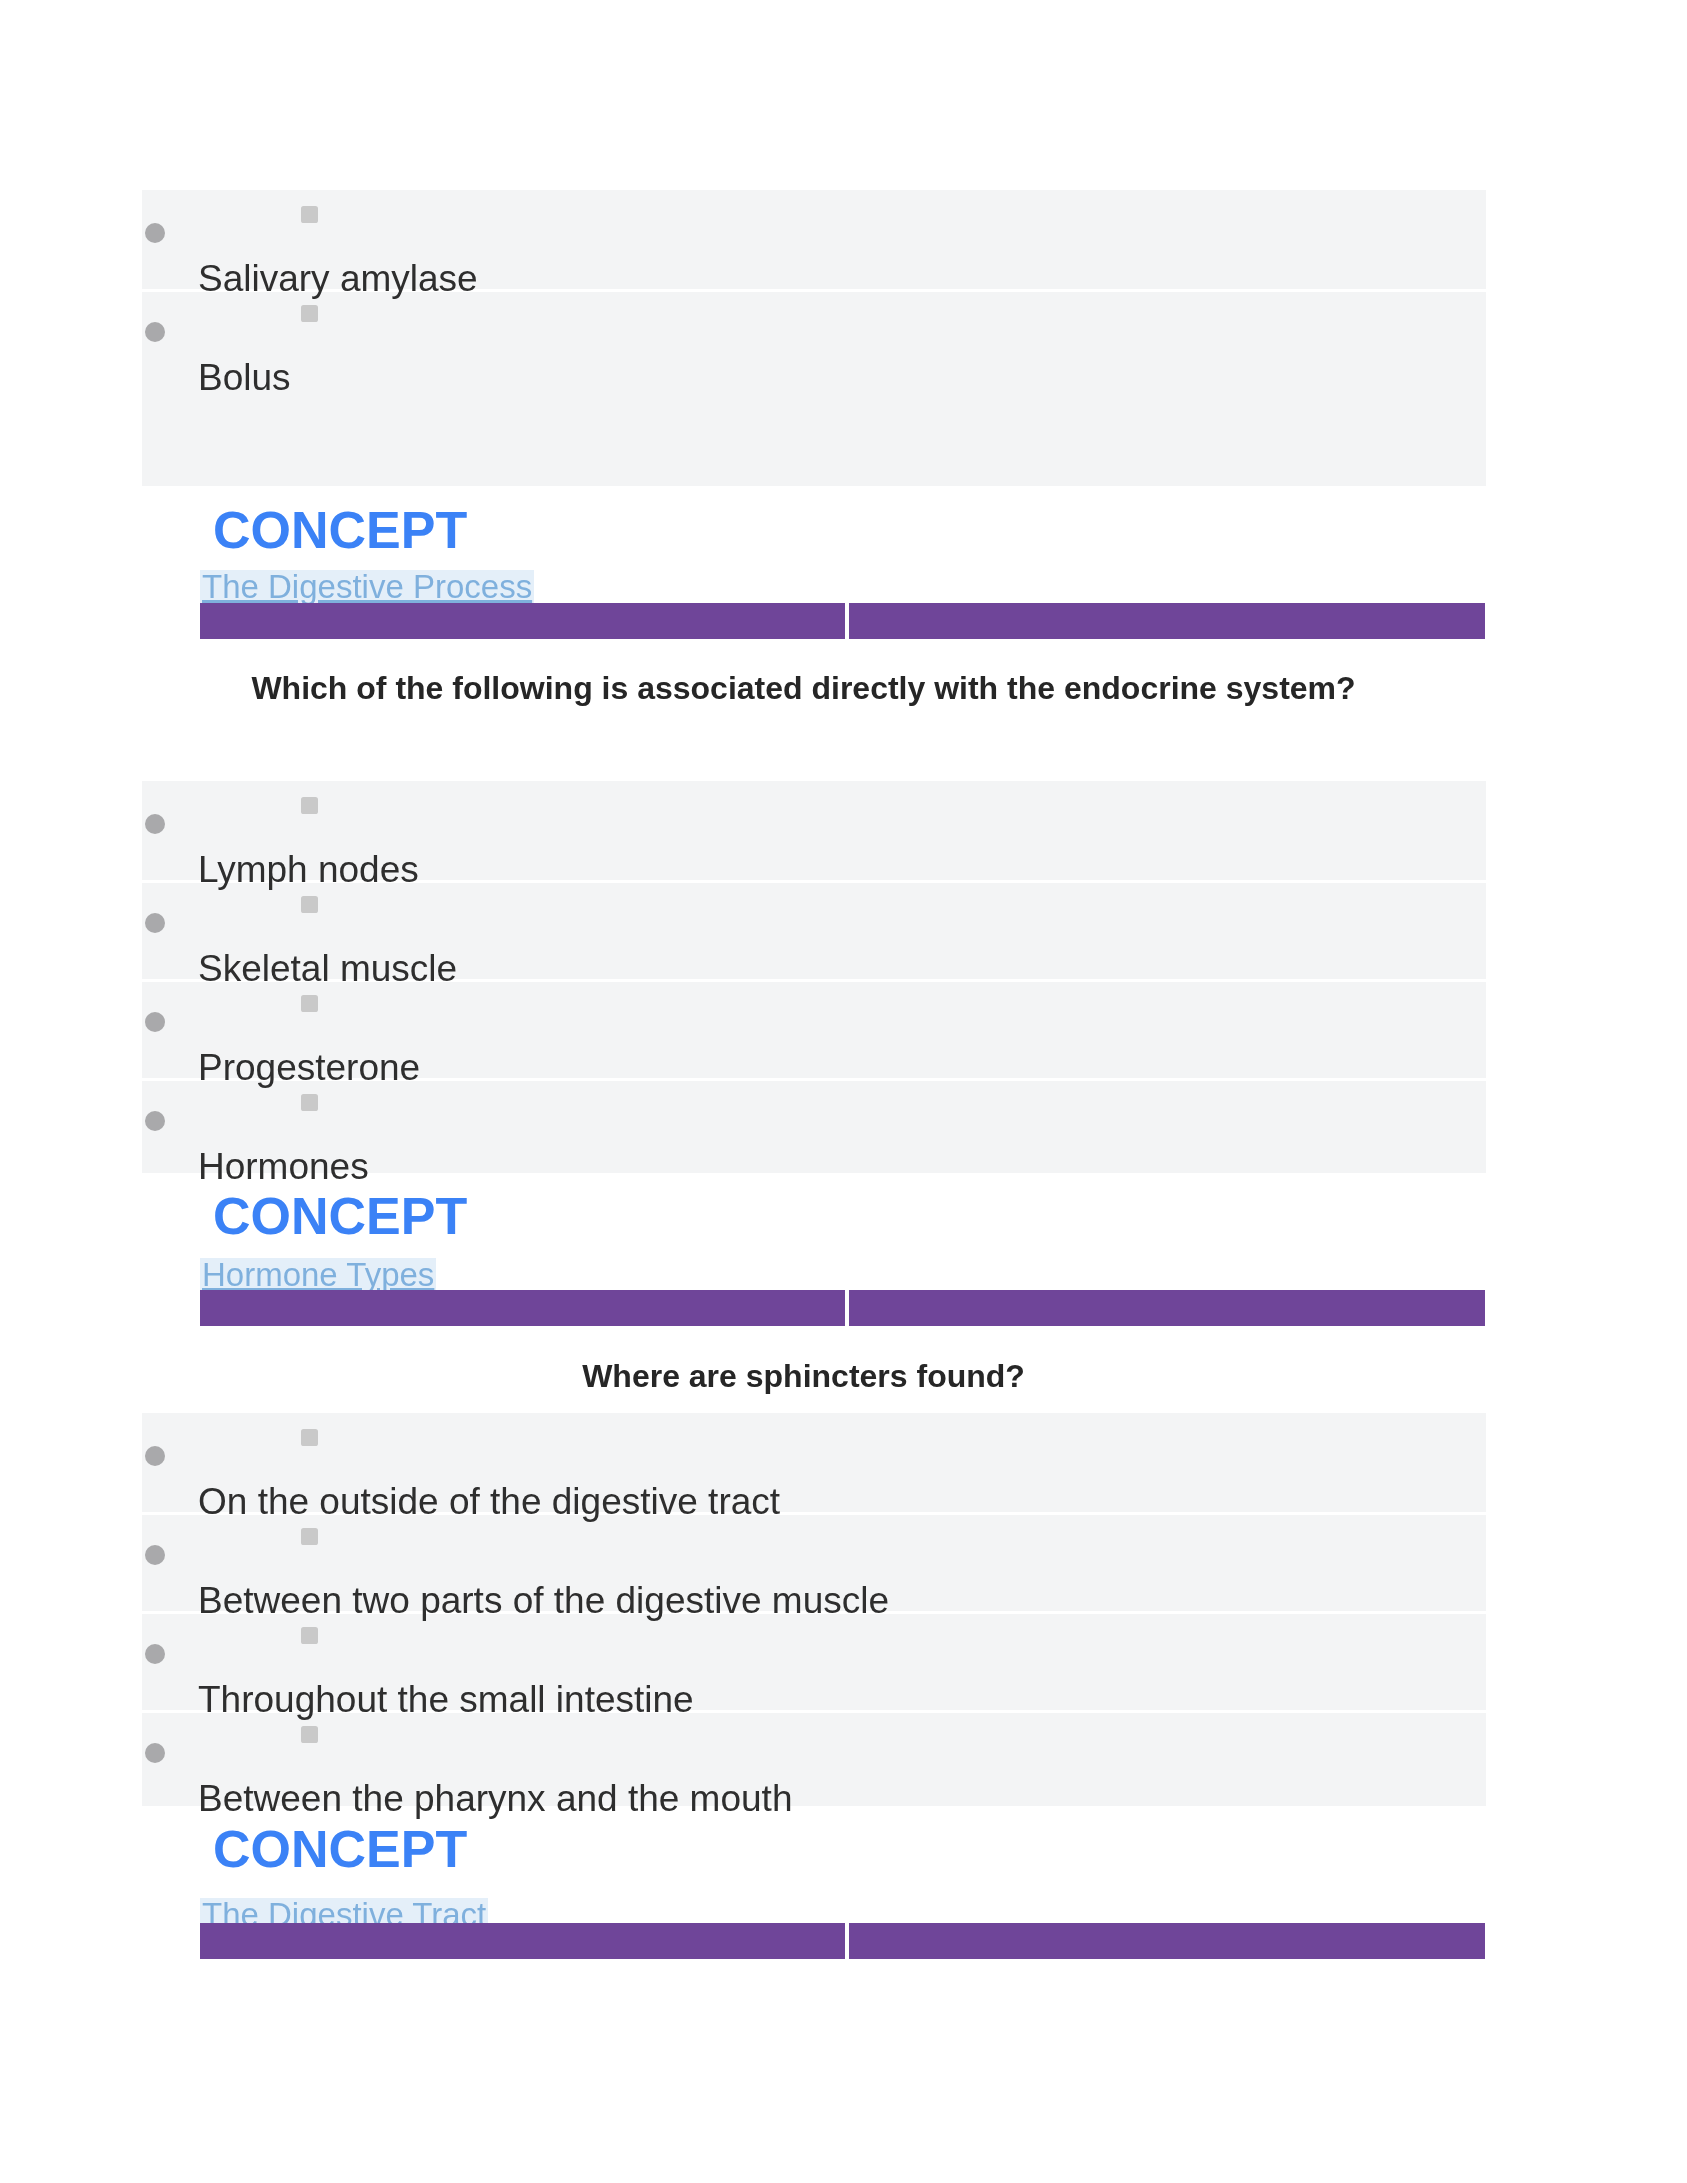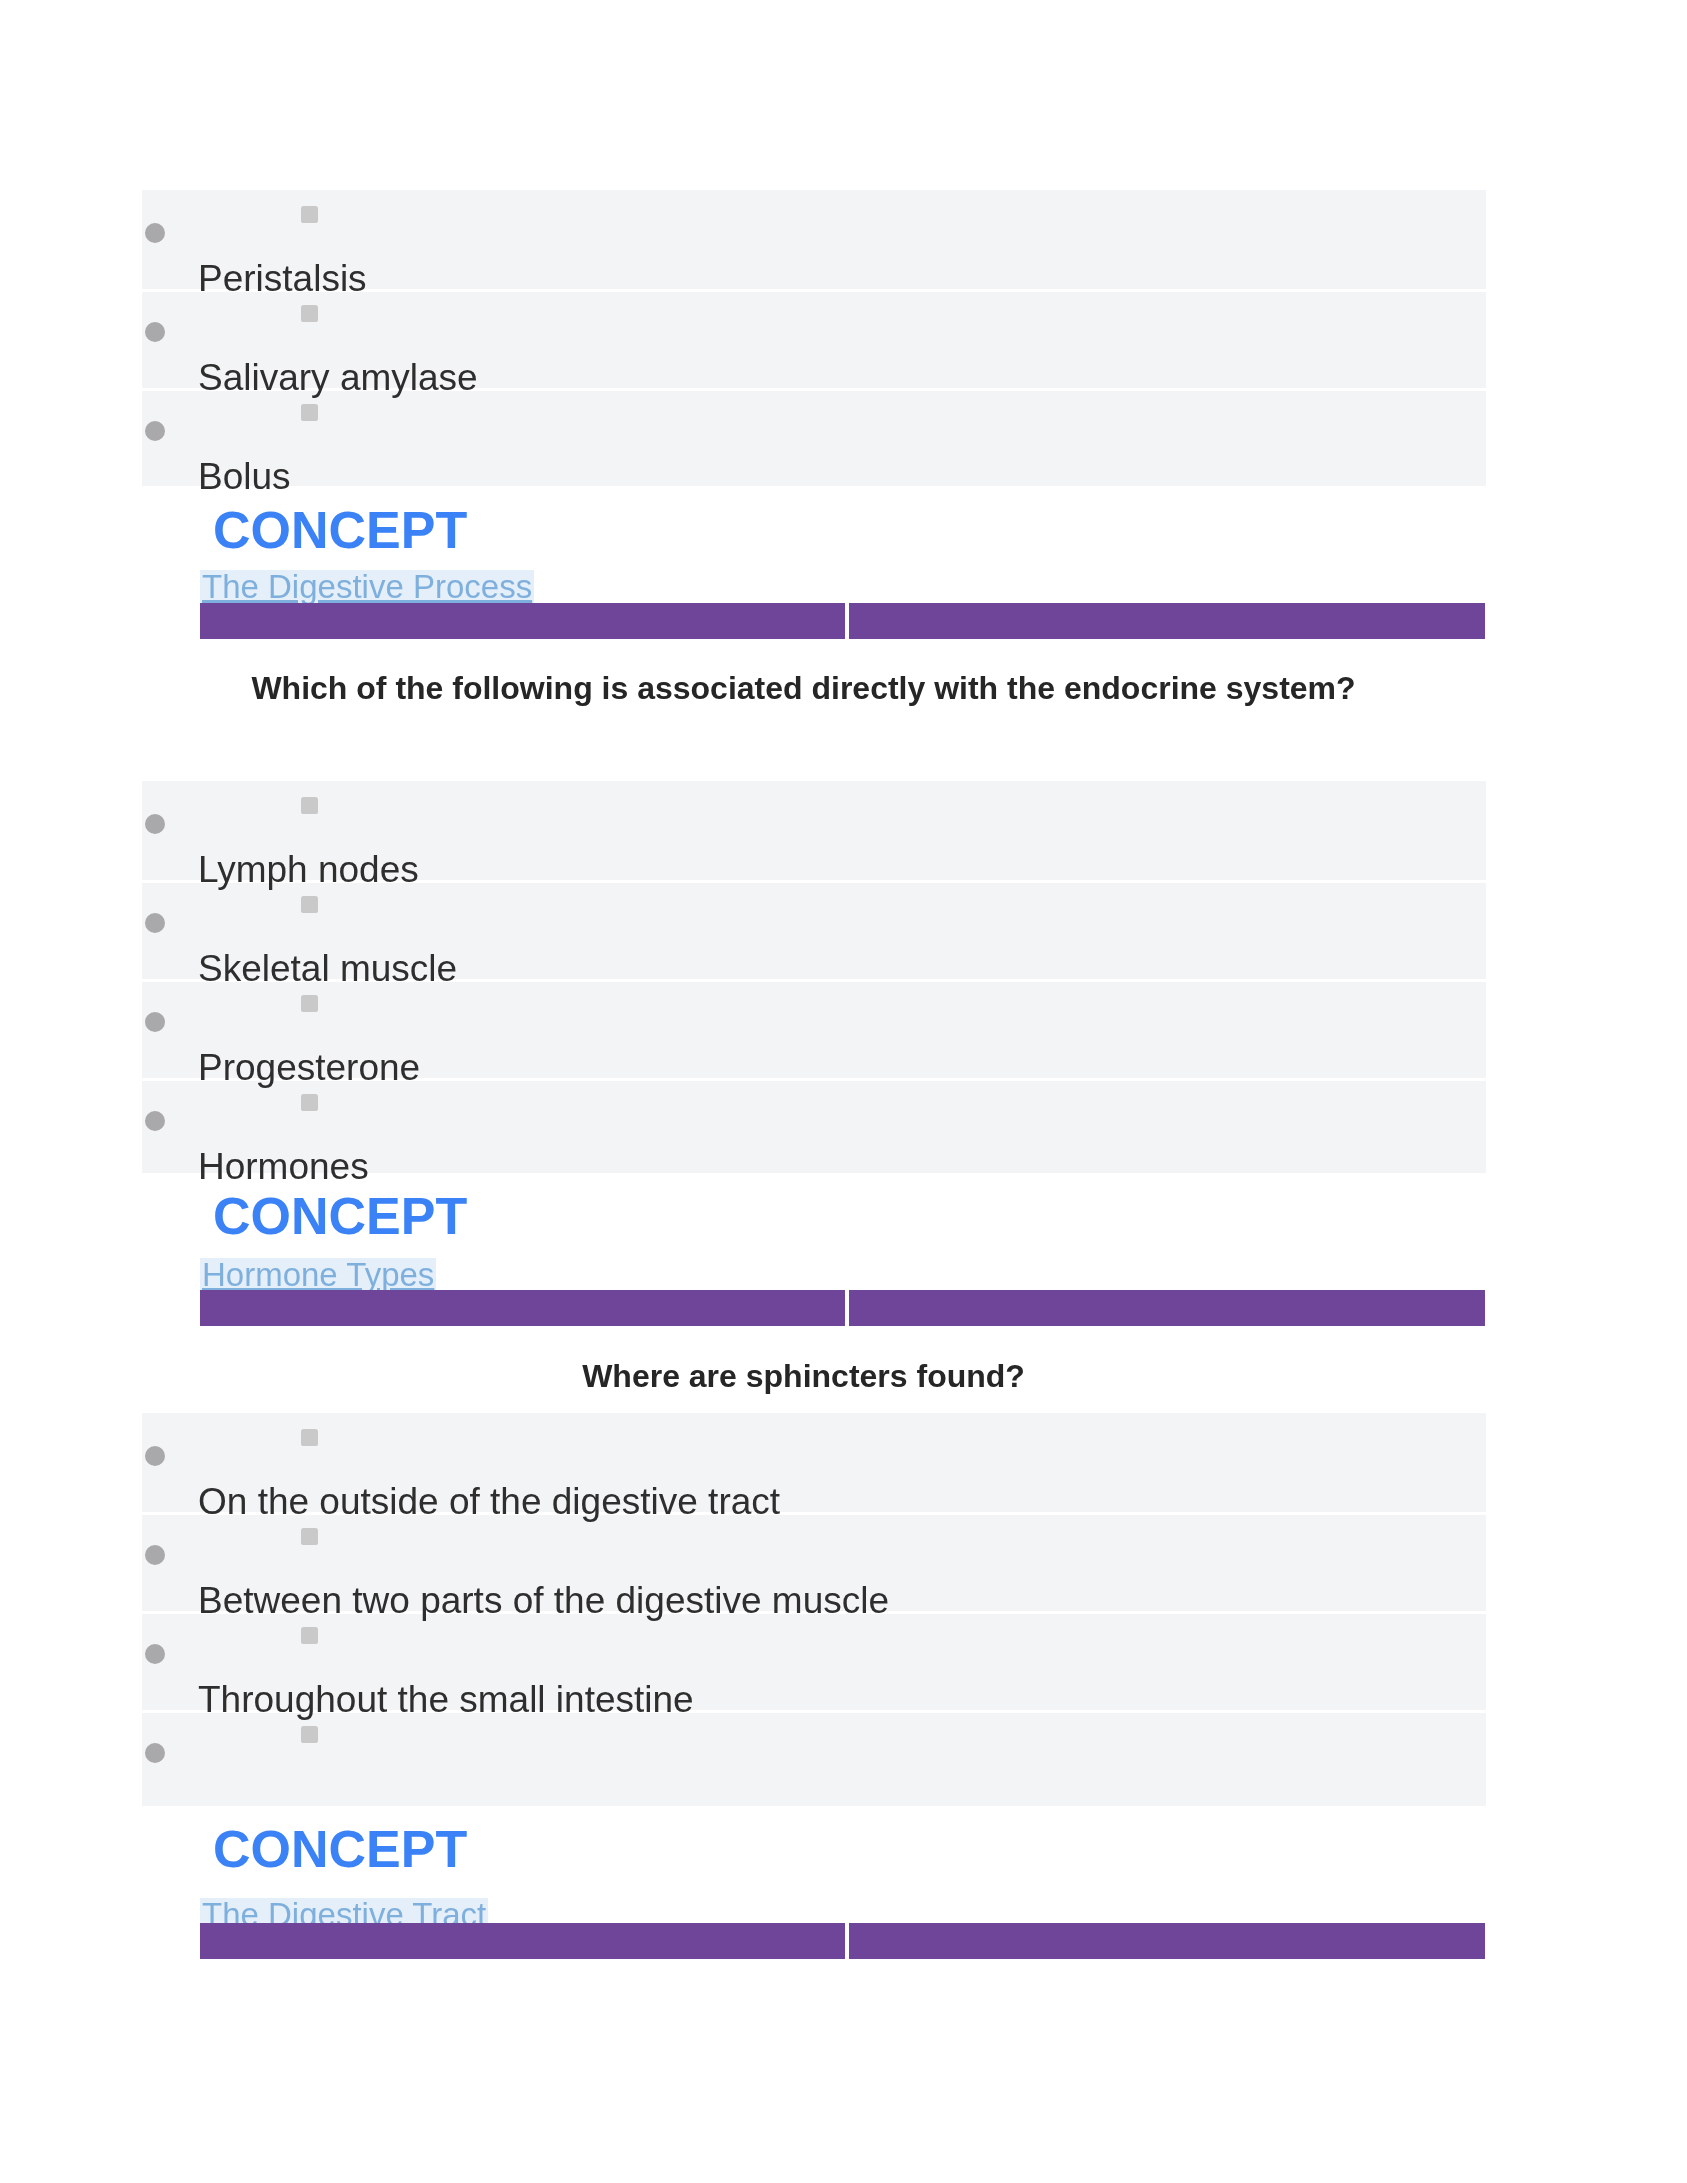--- a/index.html
+++ b/index.html
@@ -25,25 +25,20 @@
 
   
   .q-prompt{position:absolute;left:198px;font-size:32px;font-weight:bold;line-height:52px;color:#262626;text-align:center;}
 </style>
 </head>
 <body>
 
 <div class="page">
 
   <div class="options-panel" style="top:190px;height:296px;">
-    <div class="option-row">
-      <span class="radio-dot"></span>
-        <span class="opt-mark"></span>
-      <span class="opt-label">Peristalsis</span>
-    </div>
     <div class="option-row">
       <span class="radio-dot"></span>
         <span class="opt-mark"></span>
       <span class="opt-label">Salivary amylase</span>
     </div>
     <div class="option-row">
       <span class="radio-dot"></span>
         <span class="opt-mark"></span>
       <span class="opt-label">Bolus</span>
     </div>
@@ -98,20 +93,21 @@
       <span class="opt-label">Between two parts of the digestive muscle</span>
     </div>
     <div class="option-row">
       <span class="radio-dot"></span>
         <span class="opt-mark"></span>
       <span class="opt-label">Throughout the small intestine</span>
     </div>
     <div class="option-row">
       <span class="radio-dot"></span>
         <span class="opt-mark"></span>
+      <span class="opt-label">Between the pharynx and the mouth</span>
     </div>
   </div>
   <div class="concept-head" style="top:1821px;">CONCEPT</div>
   <a class="concept-link" style="top:1890px;margin-top:8px;">The Digestive Tract</a>
   <div class="issue-bar" style="top:1923px;width:1285px;">
       <span class="bar-seg a"></span>
       <span class="bar-seg b"></span>
     </div>
 
 </div>

